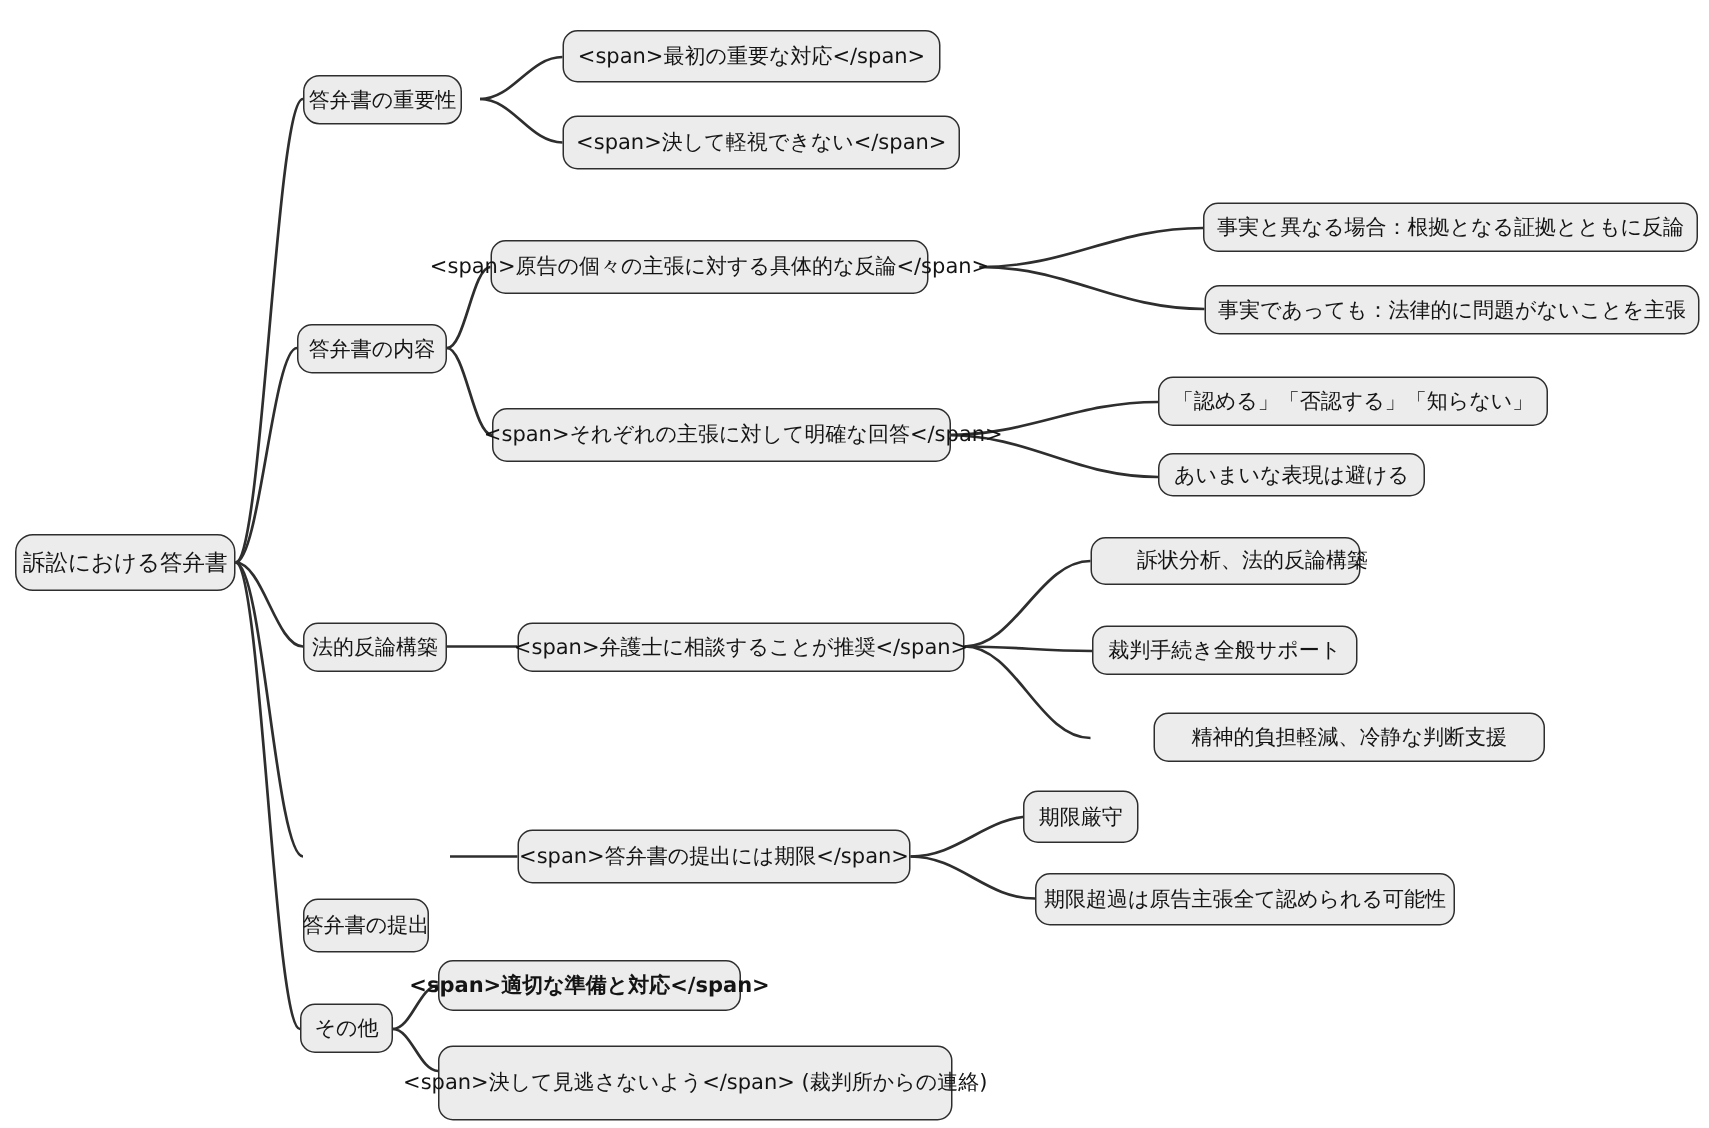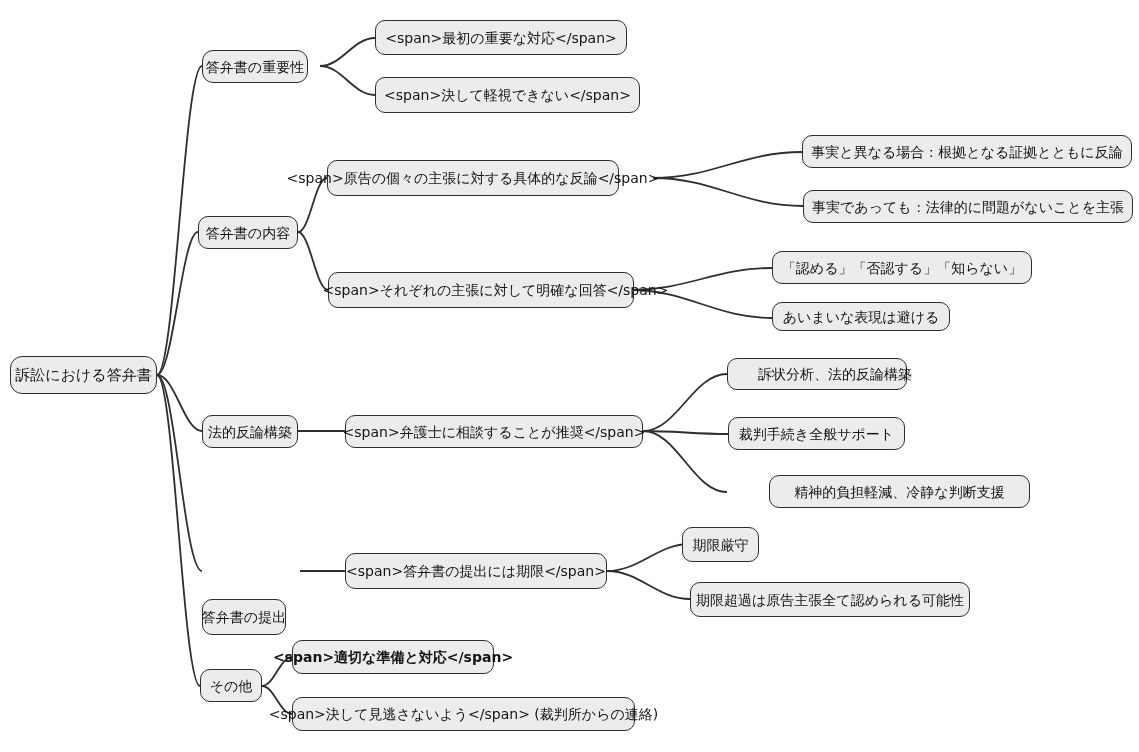--- a/index.html
+++ b/index.html
@@ -41,21 +41,21 @@
   #n-l3a{left:345px;top:415px;width:298px;height:33px;}
   #n-g3a1{left:727px;top:358px;width:180px;height:32px;padding-left:36px;}
   #n-g3a2{left:728px;top:417px;width:177px;height:33px;}
   #n-g3a3{left:769px;top:475px;width:261px;height:33px;}
   #n-b4{left:202px;top:553px;width:84px;height:36px;margin-top:46px;}
   #n-l4a{left:345px;top:553px;width:262px;height:36px;}
   #n-g4a1{left:682px;top:527px;width:77px;height:35px;}
   #n-g4a2{left:690px;top:582px;width:280px;height:35px;}
   #n-b5{left:200px;top:669px;width:62px;height:33px;}
   #n-l5a{left:292px;top:640px;width:202px;height:34px;font-weight:bold;}
-  #n-l5b{left:292px;top:697px;width:343px;height:34px;}
+  #n-l5b{left:292px;top:697px;width:343px;height:50px;}
 </style>
 </head>
 <body>
 
 <div class="canvas">
 
   <svg class="edges" viewBox="0 0 1139 752" xmlns="http://www.w3.org/2000/svg">
     <path d="M157,375 C175,375 184,66 202,66"></path>
     <path d="M157,375 C173,375 182,232 198,232"></path>
     <path d="M157,375 C175,375 184,431 202,431"></path>

